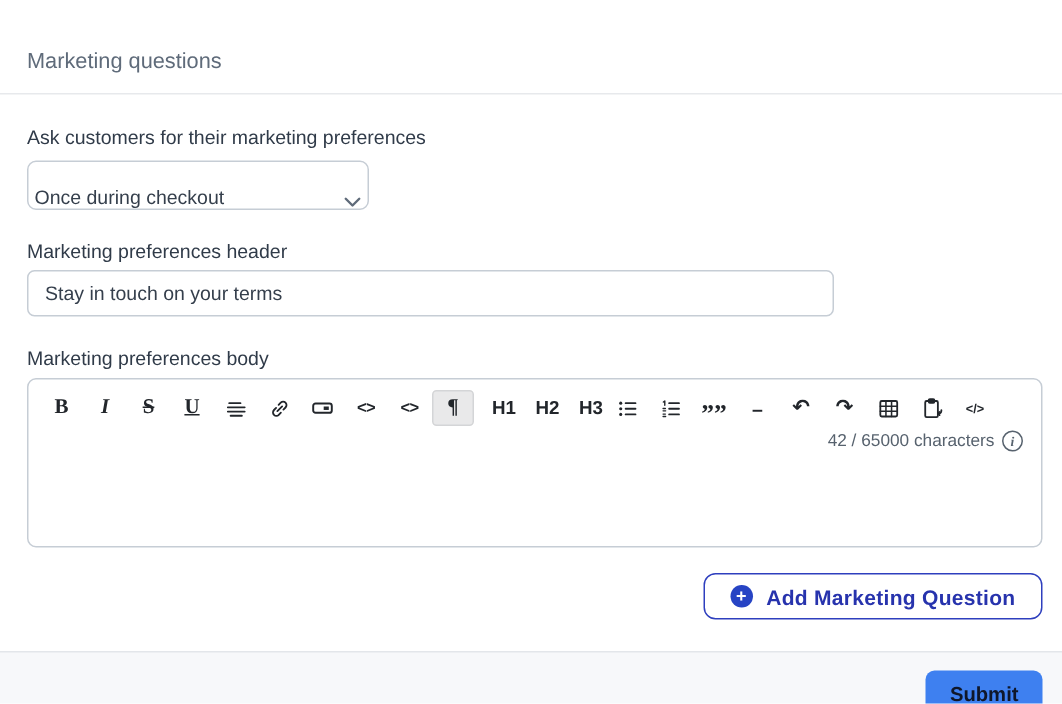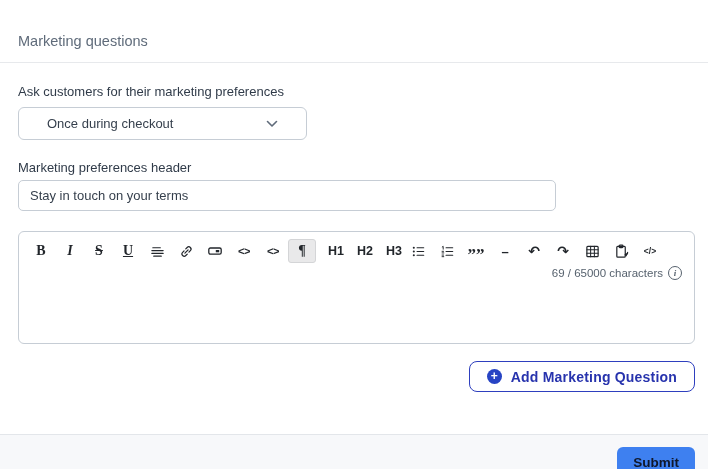--- a/index.html
+++ b/index.html
@@ -10,23 +10,23 @@
   .card-header { padding:13px 18px; border-bottom:1px solid #e7e9ec; }
   .card-header .title { font-size:14.5px; color:#5f6b7a; }
 
   .content { padding:0 13px 0 18px; flex:0 0 auto; }
 
   .field-label { font-size:13px; font-weight:400; color:#303b49; }
   .sec-1 { margin-top:21px; }
   .sec-2 { margin-top:20px; }
   .sec-3 { margin-top:20px; }
 
-  .select-box { margin-top:8px; width:289px; height:33px; border:1px solid #c6cdd5;
-    border-radius:6px; background:#fff; display:flex; align-items:center;
-    padding:0 28px; cursor:pointer; }
+  .select-box { margin-top:8px; width:228px; height:33px; border:1px solid #c6cdd5;
+    border-radius:6px; background:#fff; display:flex; align-items:flex-end;
+    padding:0 4px; cursor:pointer; }
   .select-box .sel-value { flex:1; font-size:13px; color:#353f4c; }
   .chev { display:flex; align-items:center; color:#5f6b7a; }
 
   .text-input { margin-top:5px; width:538px; height:31px; border:1px solid #c6cdd5;
     border-radius:5px; padding:0 11px; font-size:13px; color:#353f4c;
     font-family:"Liberation Sans","DejaVu Sans",sans-serif; outline:none; }
 
   .editor { margin-top:6px; width:677px; height:113px; border:1px solid #c6cdd5;
     border-radius:6px; display:flex; flex-direction:column; background:#fff; }
   .toolbar { display:flex; align-items:center; padding:7px 8px 3px 8px; flex-wrap:nowrap; }
@@ -94,20 +94,21 @@
         </span>
       </div>
     </div>
 
     <div class="sec-2">
       <div class="field-label">Marketing preferences header</div>
       <input class="text-input" type="text" value="Stay in touch on your terms" style="">
     </div>
 
     <div class="sec-3">
+      <div class="field-label">Marketing preferences body</div>
 
       <div class="editor">
         <div class="toolbar">
             <button class="tb-btn tb-b">
               <span>B</span>
             </button>
             <button class="tb-btn tb-i">
               <span>I</span>
             </button>
             <button class="tb-btn tb-s">
@@ -204,21 +205,21 @@
                   <path d="M12 11.5c1.5 0 2.5-1 2.5-2.5" fill="none" stroke="#22262b" stroke-width="1.3" stroke-linecap="round" stroke-linejoin="round"></path>
                   <path d="M13 10.3l-1 1.2 1.2 1" fill="none" stroke="#22262b" stroke-width="1.3" stroke-linecap="round" stroke-linejoin="round"></path>
                 </svg>
               </span>
             </button>
             <button class="tb-btn tb-src">
               <span>&lt;/&gt;</span>
             </button>
           </div>
         <div class="char-row">
-          <span class="char-count">69 / 65000 characters</span>
+          <span class="char-count">42 / 65000 characters</span>
           <span class="info-circle">i</span>
         </div>
       </div>
     </div>
 
     <div class="add-row">
       <button class="add-btn">
         <span class="plus-circle">+</span>
         <span>Add Marketing Question</span>
       </button>

